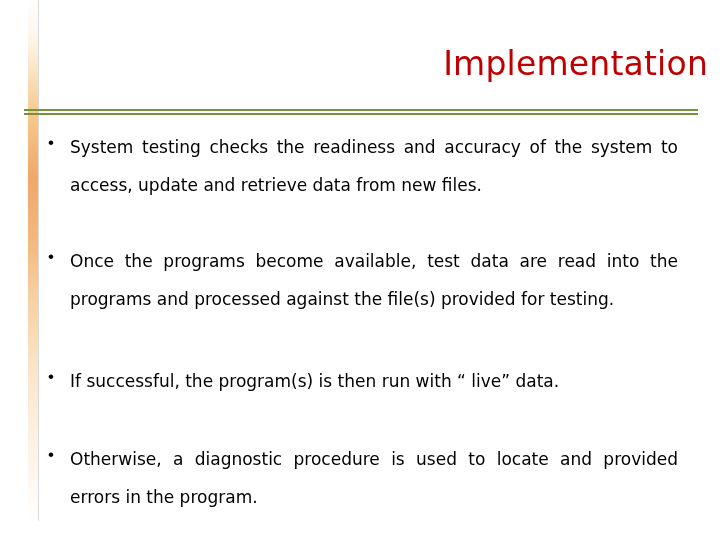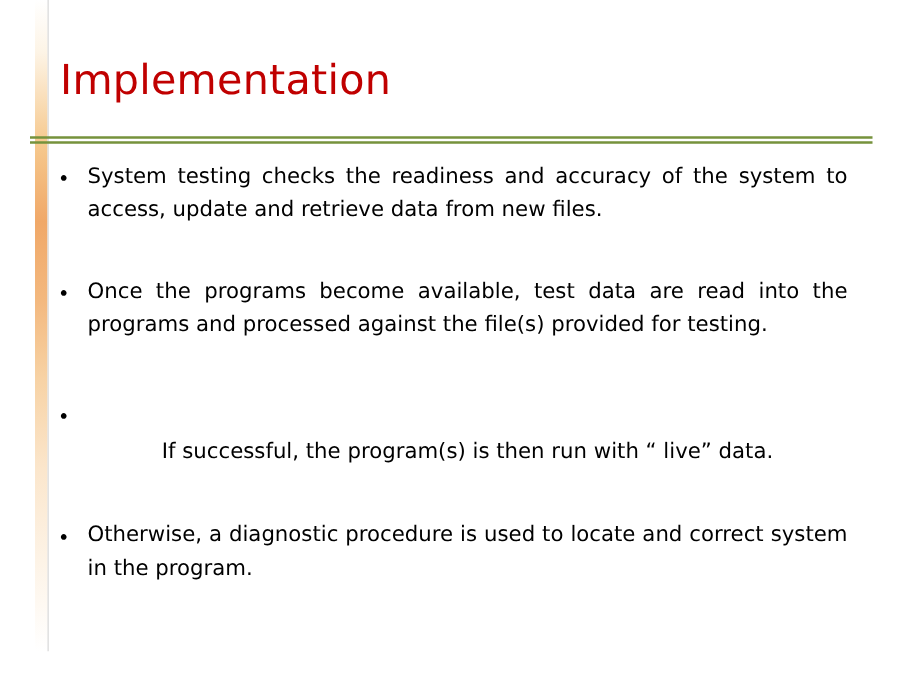--- a/index.html
+++ b/index.html
@@ -45,21 +45,21 @@
     width: 1px;
     height: 521px;
     background: #d9d9d9;
   }
   
   .title {
     position: absolute;
     left: 48px;
     top: 44px;
     width: 660px;
-    text-align: left;
+    text-align: right;
     color: #c00000;
     font-size: 33px;
     font-family: "DejaVu Sans", sans-serif;
     font-weight: normal;
     letter-spacing: 0.2px;
     line-height: 40px;
   }
   
   .divider {
     position: absolute;
@@ -100,25 +100,25 @@
     flex: 0 0 22px;
     color: #000000;
     font-size: 17px;
     line-height: 29px;
     text-align: left;
   }
   .bullet-text {
     flex: 1 1 auto;
     color: #000000;
     font-size: 17px;
-    line-height: 27px;
+    line-height: 38px;
     font-family: "DejaVu Sans", sans-serif;
   }
   .justify { text-align: justify; }
-  .justify-none { text-align: center; margin-top: 30px; }
+  .justify-none { text-align: left; }
   
   .b1 { margin-bottom: 38px; }
   .b2 { margin-bottom: 44px; }
   .b3 { margin-bottom: 40px; }
 </style>
 </head>
 <body>
 
 <div class="slide">
 
@@ -144,17 +144,17 @@
       <div class="bullet-text justify">Once the programs become available, test data are read into the programs and processed against the file(s) provided for testing.</div>
     </div>
 
     <div class="bullet-row b3">
       <div class="bullet-mark">•</div>
       <div class="bullet-text justify-none">If successful, the program(s) is then run with “ live” data.</div>
     </div>
 
     <div class="bullet-row">
       <div class="bullet-mark">•</div>
-      <div class="bullet-text justify">Otherwise, a diagnostic procedure is used to locate and correct system in the program.</div>
+      <div class="bullet-text justify">Otherwise, a diagnostic procedure is used to locate and provided errors in the program.</div>
     </div>
 
   </div>
 </div>
 
 </body></html>

